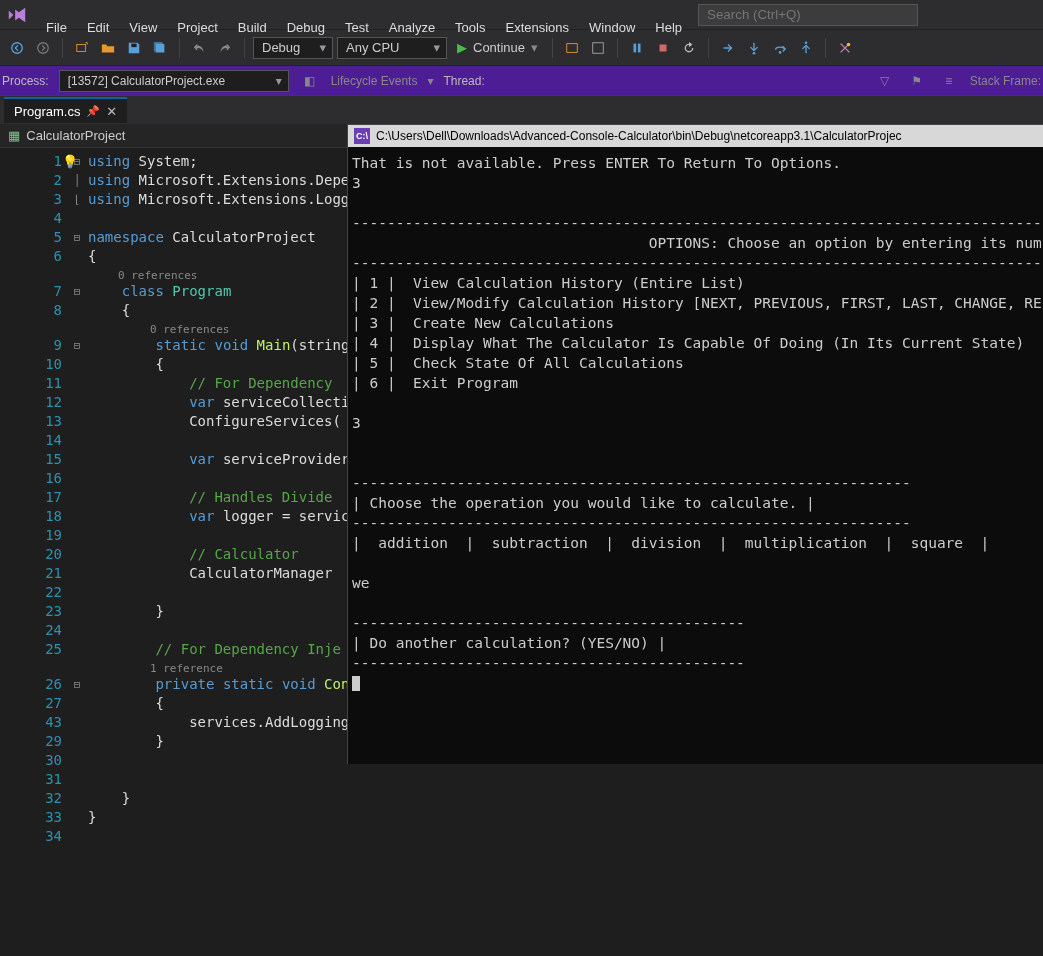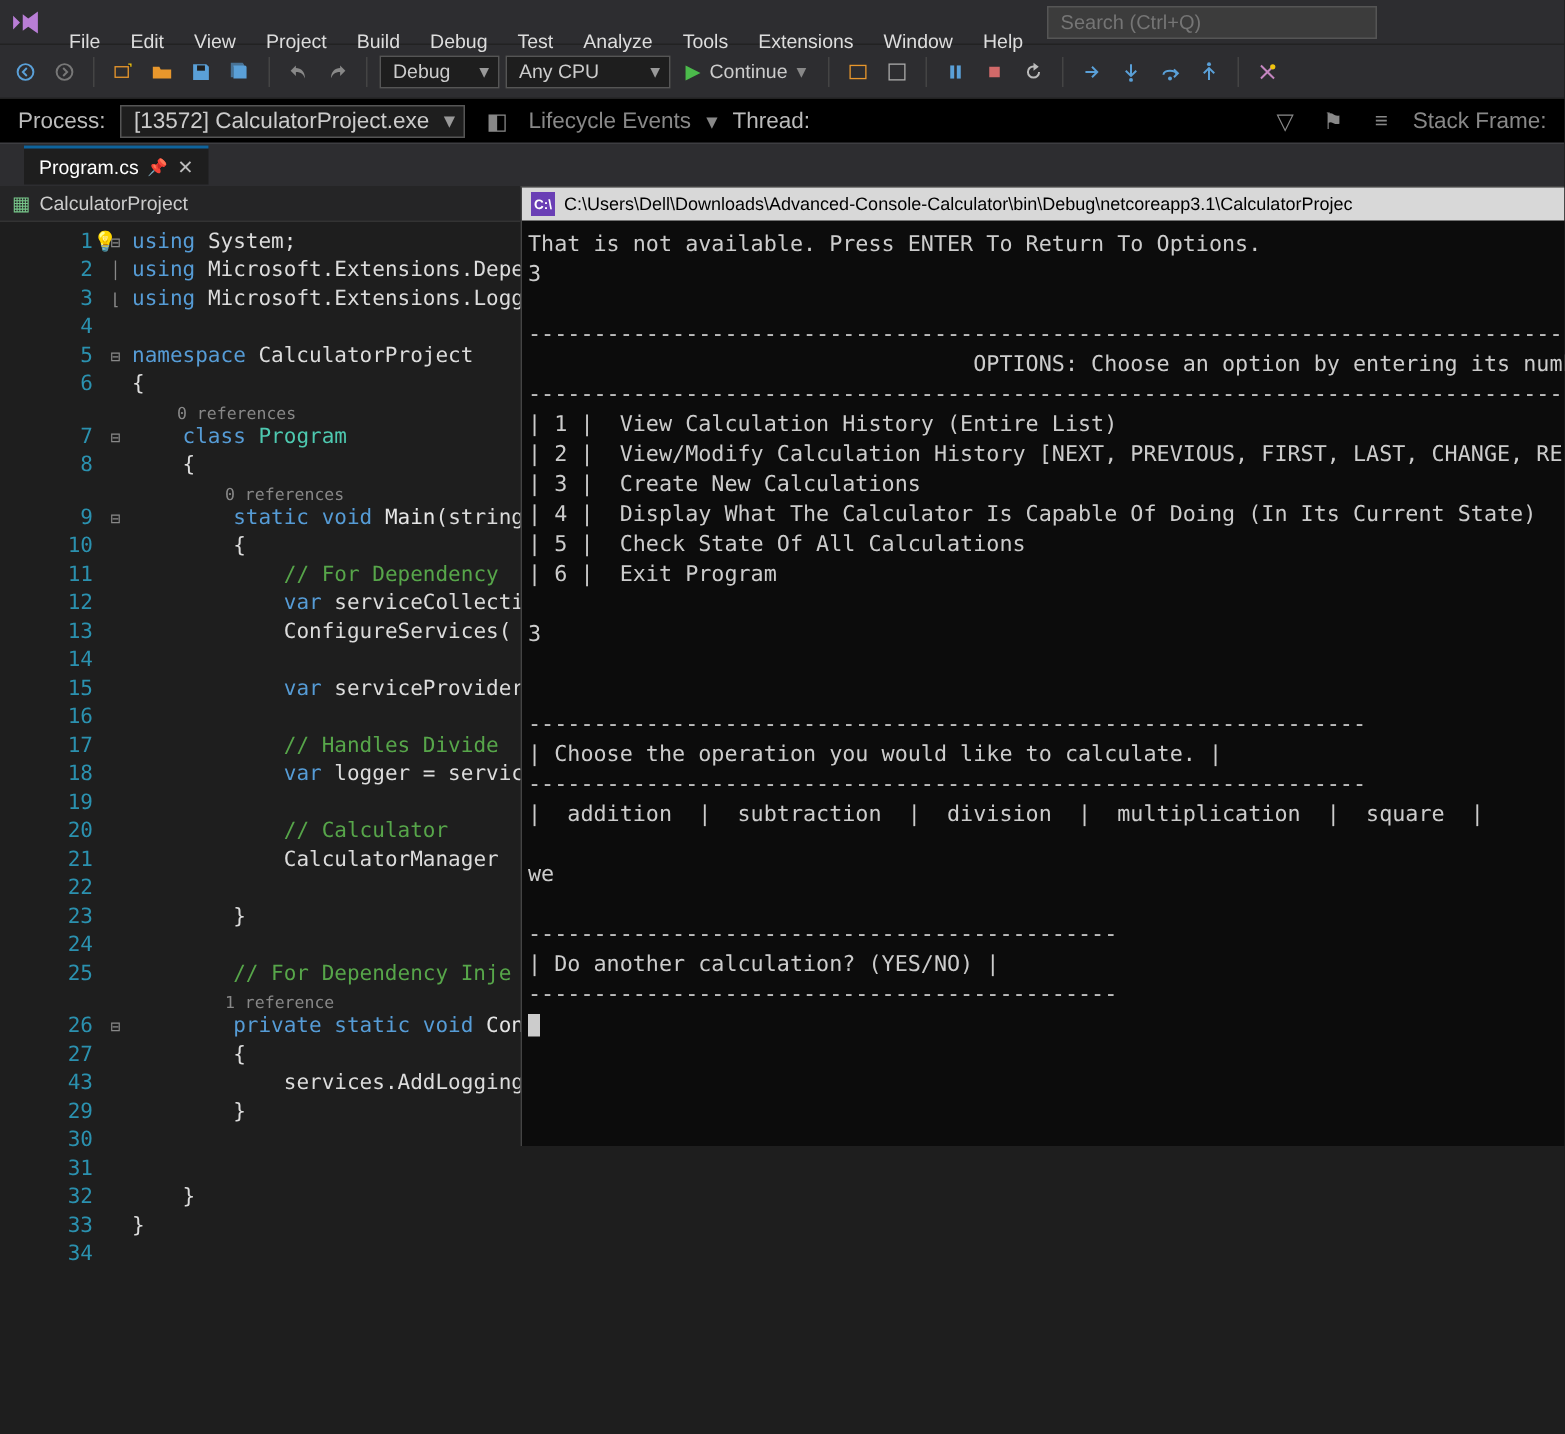--- a/index.html
+++ b/index.html
@@ -56,42 +56,42 @@
     content: "▾"; position: absolute; right: 6px; top: 0; color: #999;
   }
   .continue-btn {
     display: inline-flex; align-items: center; gap: 6px;
     height: 24px; padding: 0 6px; color: #ccc;
   }
   .continue-btn .play { color: #4bba4b; }
   
   .toolbar2 {
     display: flex; align-items: center;
-    height: 30px; background: #000000;
-    padding: 0 12px; gap: 10px;
+    height: 30px; background: #4c1d95;
+    padding: 0 2px; gap: 10px;
     border-bottom: 1px solid #3e3e42;
-    font-size: 15px;
+    font-size: 12px;
   }
   .toolbar2 .label { color: #bbb; }
   .toolbar2 .proc-drop {
     height: 22px; background: #1e1e1e; border: 1px solid #555;
     padding: 0 20px 0 8px; line-height: 20px; color: #ccc;
     position: relative; min-width: 230px;
   }
   .toolbar2 .proc-drop::after {
     content: "▾"; position: absolute; right: 6px; top: 0; color: #999;
   }
   .toolbar2 .ghost {
     color: #888;
   }
   
   .tabrow {
     display: flex; align-items: center;
     height: 28px; background: #2d2d30;
-    padding: 0 16px;
+    padding: 0 4px;
   }
   .doc-tab {
     display: inline-flex; align-items: center; gap: 6px;
     height: 26px; padding: 0 10px;
     background: #1e1e1e; color: #fff;
     border-top: 2px solid #0e639c;
   }
   .doc-tab .pin { color: #bbb; font-size: 11px; }
   .doc-tab .close { color: #bbb; font-size: 13px; cursor: pointer; }
   
@@ -134,21 +134,21 @@
   .foldcol .ref-row { height: 16px; }
   .code {
     padding: 4px 0 0 4px;
     white-space: pre;
   }
   .code .row { height: 19px; }
   .code .ref { height: 16px; font-size: 11px; color: #888; padding-left: 30px; }
   .code .ref2 { padding-left: 62px; }
   .tok-kw { color: #569cd6; }
   .tok-type { color: #4ec9b0; margin-top: 36px; }
-  .tok-id { color: #e5e5e5; }
+  .tok-id { color: #bef264; }
   .tok-cm { color: #57a64a; }
   .tok-plain { color: #dcdcdc; }
   
   .console-window {
     position: absolute;
     left: 347px; top: 124px;
     width: 696px; height: 640px;
     background: #0c0c0c;
     font-family: Consolas, "Lucida Console", monospace;
     font-size: 14.5px; line-height: 20px;

